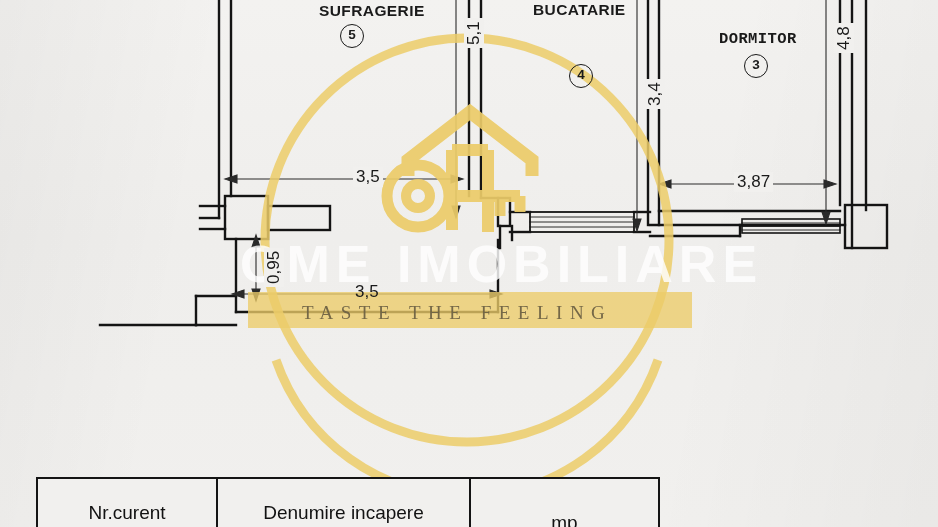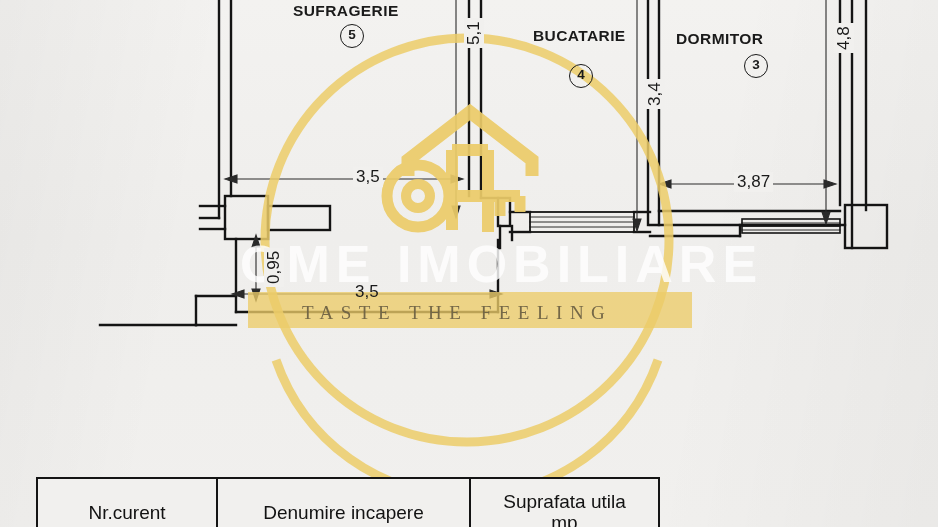--- a/index.html
+++ b/index.html
@@ -229,27 +229,27 @@
     </g>
 
     <text x="240" y="282" font-family="Liberation Sans, sans-serif" font-size="52" font-weight="700" letter-spacing="6" fill="#ffffff" opacity="0.82">OME IMOBILIARE</text>
 
     <rect x="248" y="292" width="444" height="36" fill="#eccc69" opacity="0.78"></rect>
     <text x="302" y="319" font-family="Liberation Serif, serif" font-size="19" letter-spacing="7.5" fill="#6f6344" opacity="0.95">TASTE THE FEELING</text>
 
     <path d="M276,360 A202,202 0 0 0 658,360" fill="none" stroke="#eccc69" stroke-width="9" opacity="0.85"></path>
   </svg>
 
-  <div class="room-label" style="left:293px; top:2px;">SUFRAGERIE</div>
+  <div class="room-label" style="left:319px; top:2px;">SUFRAGERIE</div>
   <div class="room-num" style="left:340px; top:24px;">5</div>
 
-  <div class="room-label" style="left:533px; top:27px;">BUCATARIE</div>
+  <div class="room-label" style="left:533px; top:1px;">BUCATARIE</div>
   <div class="room-num" style="left:569px; top:64px;">4</div>
 
-  <div class="room-label" style="left:676px; top:30px;">DORMITOR</div>
+  <div class="room-label" style="left:719px; top:30px;font-family:Liberation Mono, monospace;">DORMITOR</div>
   <div class="room-num" style="left:744px; top:54px;">3</div>
 
   <div class="dim-text vert" style="left:464px; top:48px;">5,1</div>
 
   <div class="dim-text" style="left:353px; top:167px;">3,5</div>
 
   <div class="dim-text vert" style="left:645px; top:109px;">3,4</div>
 
   <div class="dim-text vert" style="left:834px; top:53px;">4,8</div>
 
@@ -257,19 +257,19 @@
 
   <div class="dim-text vert" style="left:264px; top:287px;">0,95</div>
 
   <div class="dim-text" style="left:352px; top:282px; background:transparent;">3,5</div>
 
   <div id="table-wrap">
     <div class="th th-nr">Nr.curent</div>
     <div class="th th-den">Denumire incapere</div>
     <div class="th th-sup">
       <span>
-        <span>Suprafata utila</span><br>
+        <br>
         <span>mp</span>
       </span>
     </div>
   </div>
 
 </div>
 
 </body></html>

